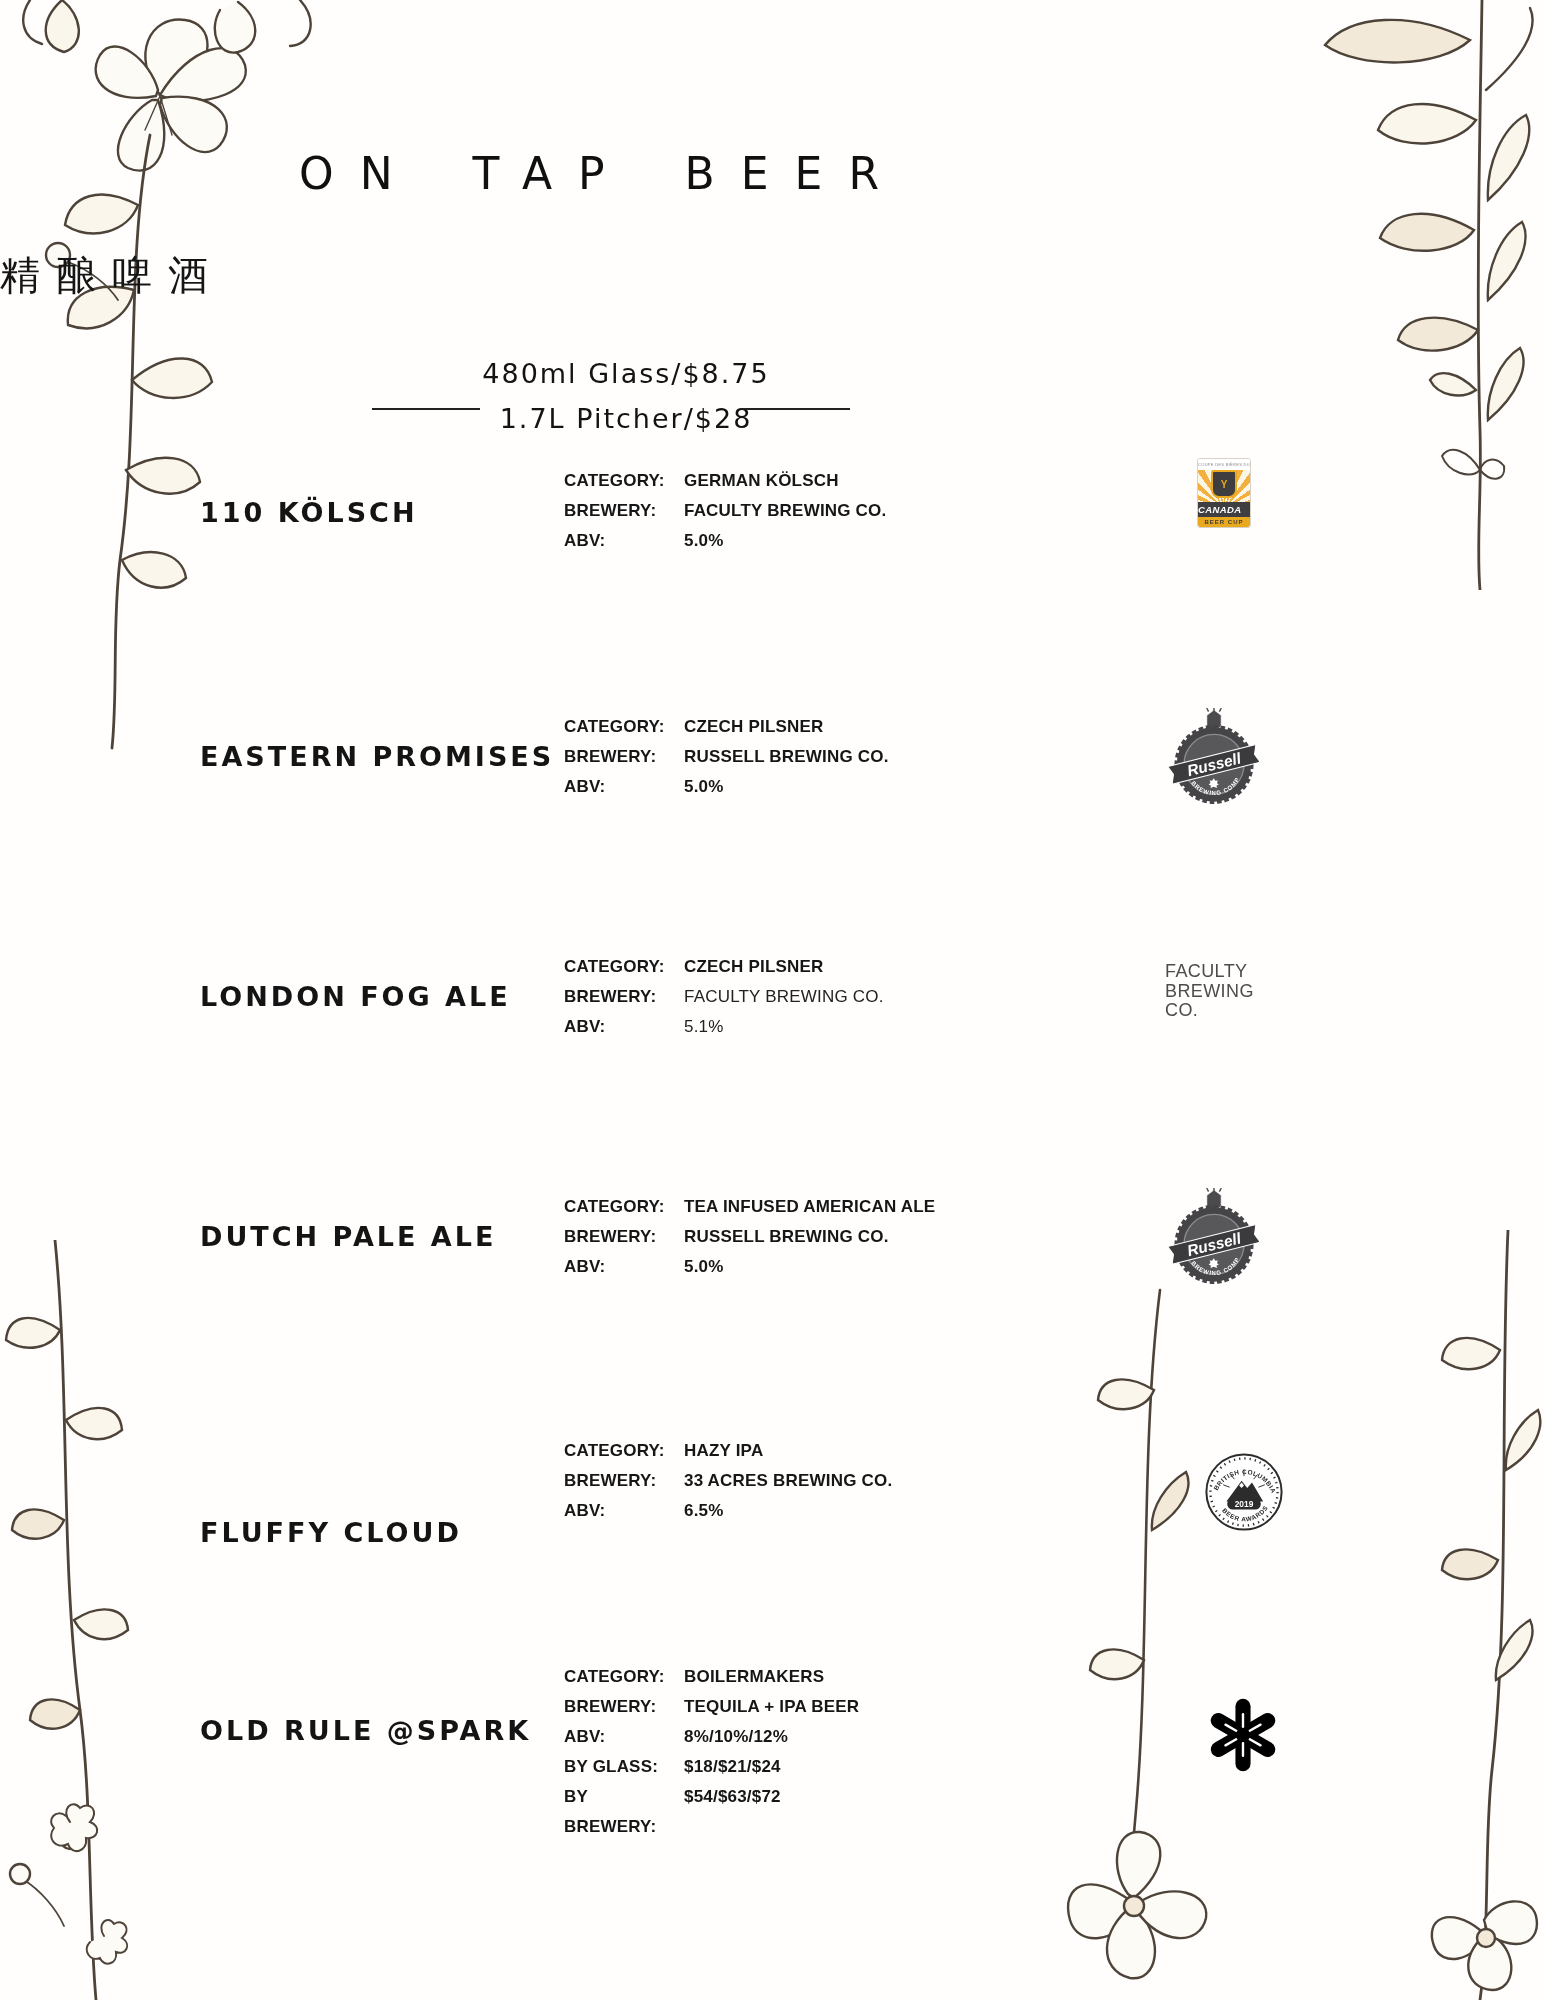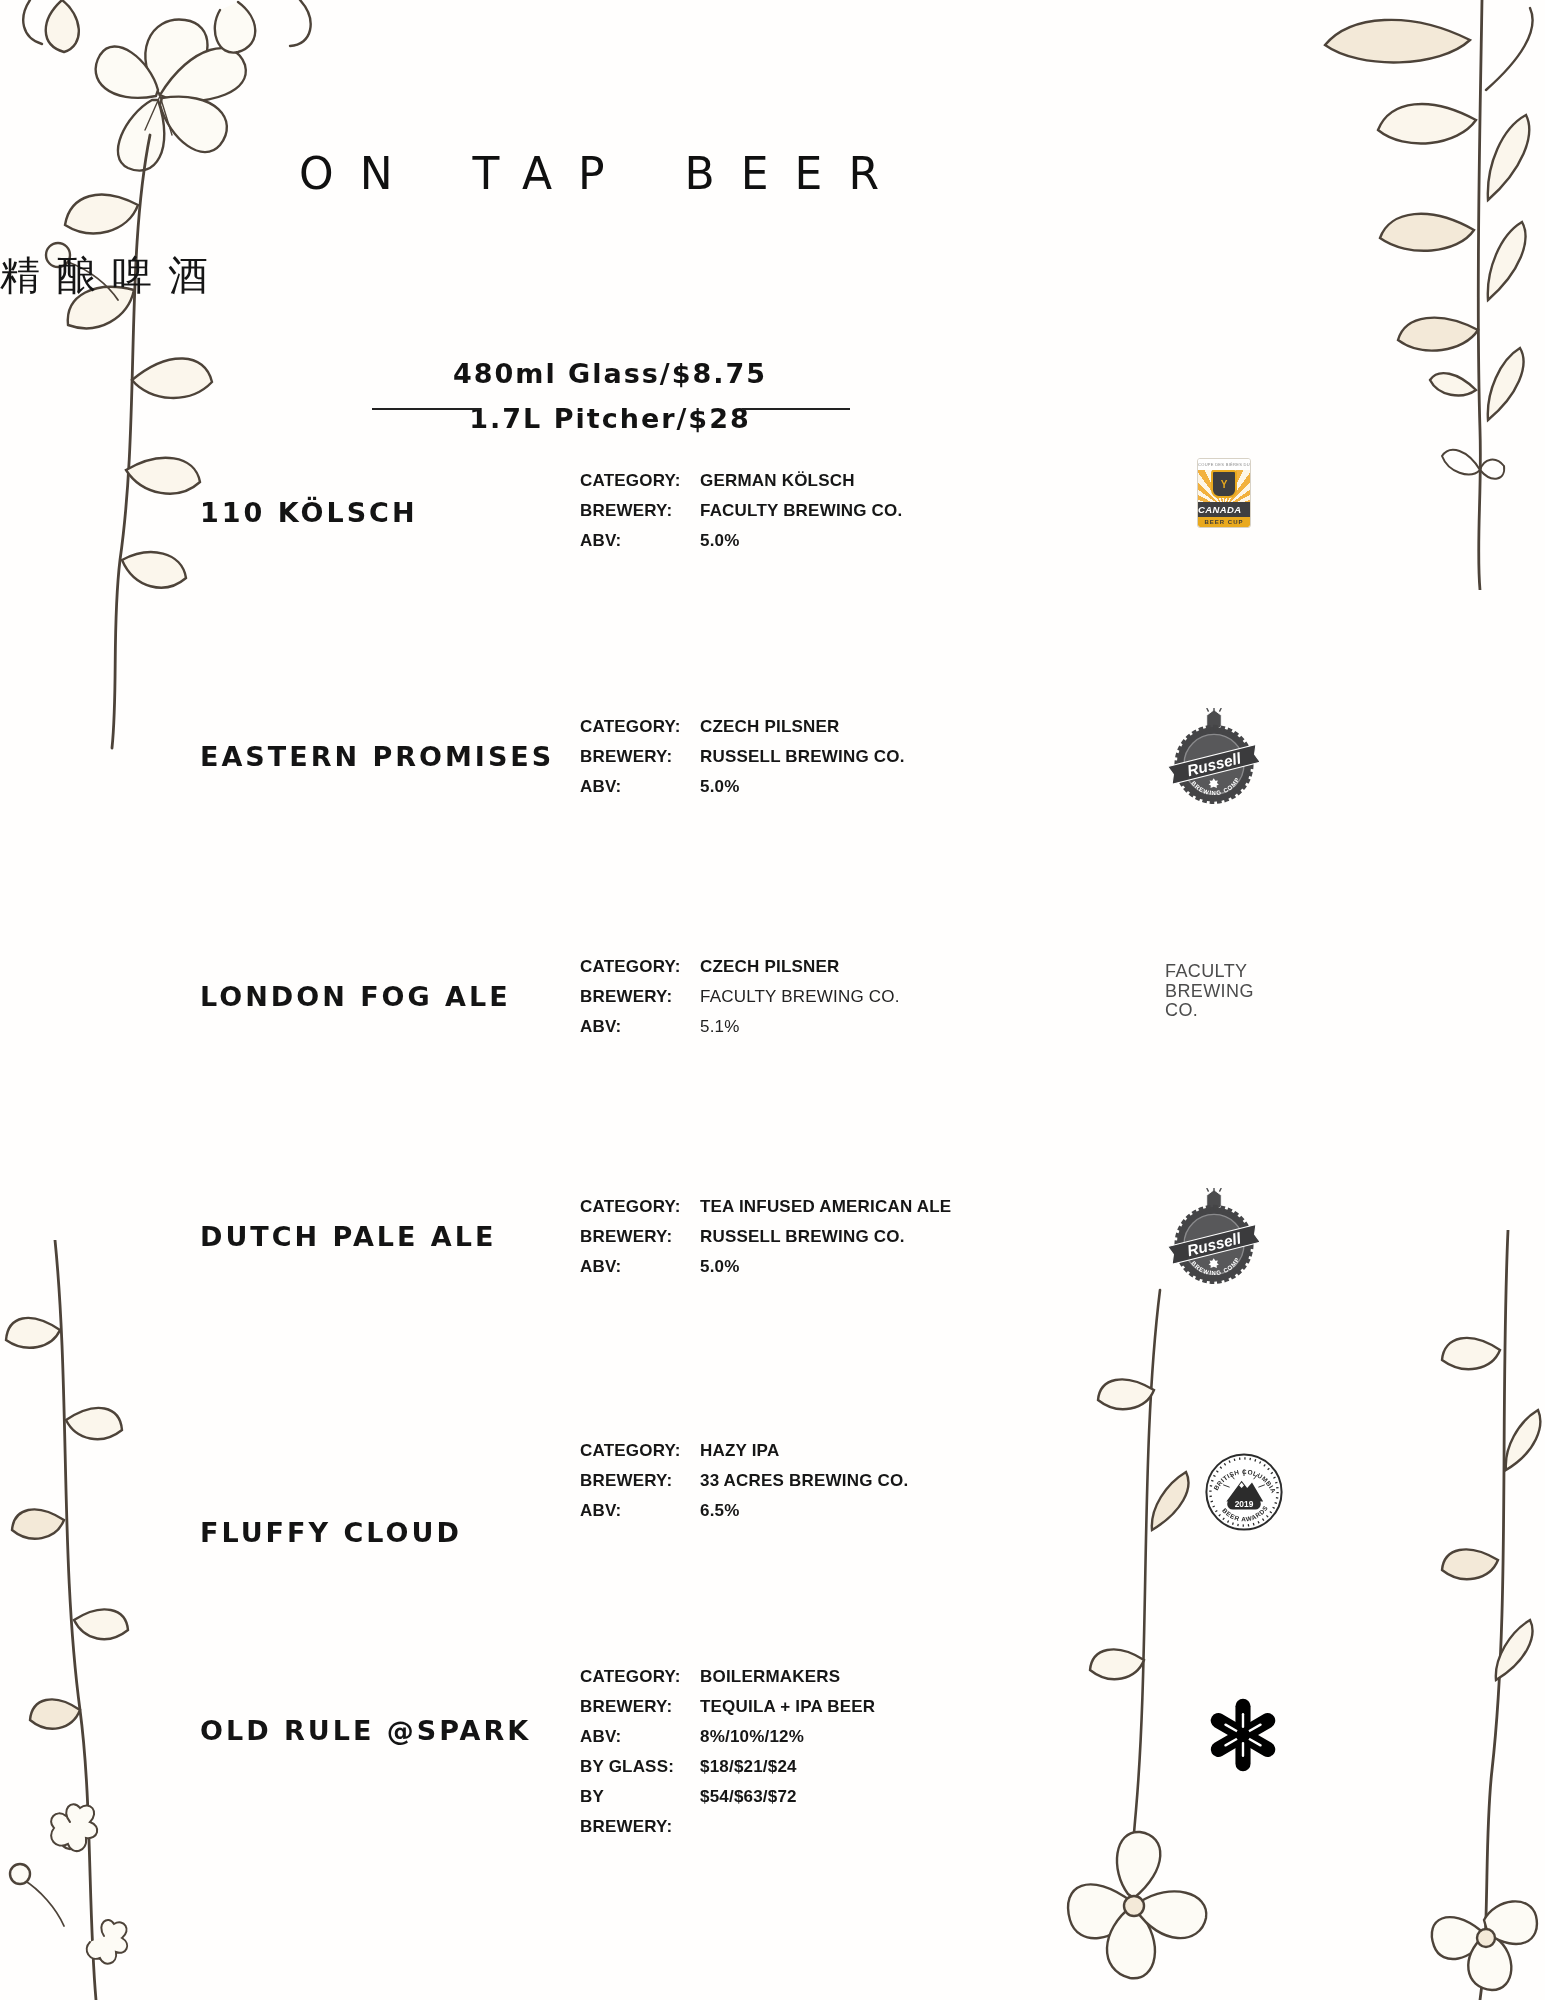--- a/index.html
+++ b/index.html
@@ -7,33 +7,33 @@
         font-family:"Liberation Sans",sans-serif;color:#121212;}
   .deco{position:absolute;pointer-events:none;}
 
   
   .title{position:absolute;top:148px;left:0;width:1204px;text-align:center;
          font-family:"DejaVu Sans",sans-serif;font-weight:normal;font-size:44px;
          letter-spacing:26px;word-spacing:14px;color:#101010;}
   .subtitle{position:absolute;top:248px;left:0;width:1194px;text-align:left;
             font-size:40px;letter-spacing:16px;color:#151515;
             font-family:"DejaVu Sans",sans-serif;}
-  .price-block{position:absolute;top:358px;left:0;width:1220px;text-align:center;
-               font-family:"DejaVu Sans",sans-serif;font-weight:bold;color:#131313;}
+  .price-block{position:absolute;top:358px;left:16px;width:1220px;text-align:center;
+               font-family:"DejaVu Sans",sans-serif;font-weight:normal;color:#131313;}
   .price-line1{font-size:27px;letter-spacing:2px;}
   .price-line2{font-size:27px;letter-spacing:2px;margin-top:14px;}
   .rule{position:absolute;height:0;border-top:2px solid #222;}
   .rule-left{top:408px;left:372px;width:108px;}
   .rule-right{top:408px;left:742px;width:108px;}
 
   
   .beer-name{position:absolute;left:200px;width:400px;
              font-family:"DejaVu Sans",sans-serif;font-weight:bold;font-size:27px;
              letter-spacing:3px;color:#141414;white-space:nowrap;margin-top:25px;}
-  .details{position:absolute;left:580px;width:560px;}
+  .details{position:absolute;left:564px;width:560px;}
   .drow{display:flex;line-height:30px;}
   .dlabel{width:120px;font-weight:bold;font-size:17px;letter-spacing:0.2px;color:#161616;}
   .dval{font-weight:bold;font-size:17px;letter-spacing:0.2px;color:#161616;white-space:nowrap;}
   .dval.light{font-weight:normal;color:#222;}
 
   
   .cbc{position:absolute;left:1197px;top:458px;width:52px;height:68px;border:1px solid #d8d2c6;
        border-radius:3px;overflow:hidden;display:flex;flex-direction:column;background:#fff;}
   .cbc-top{height:11px;background:#fff;font-size:4px;color:#8a8a8a;text-align:center;
            line-height:11px;letter-spacing:0.3px;overflow:hidden;white-space:nowrap;}

